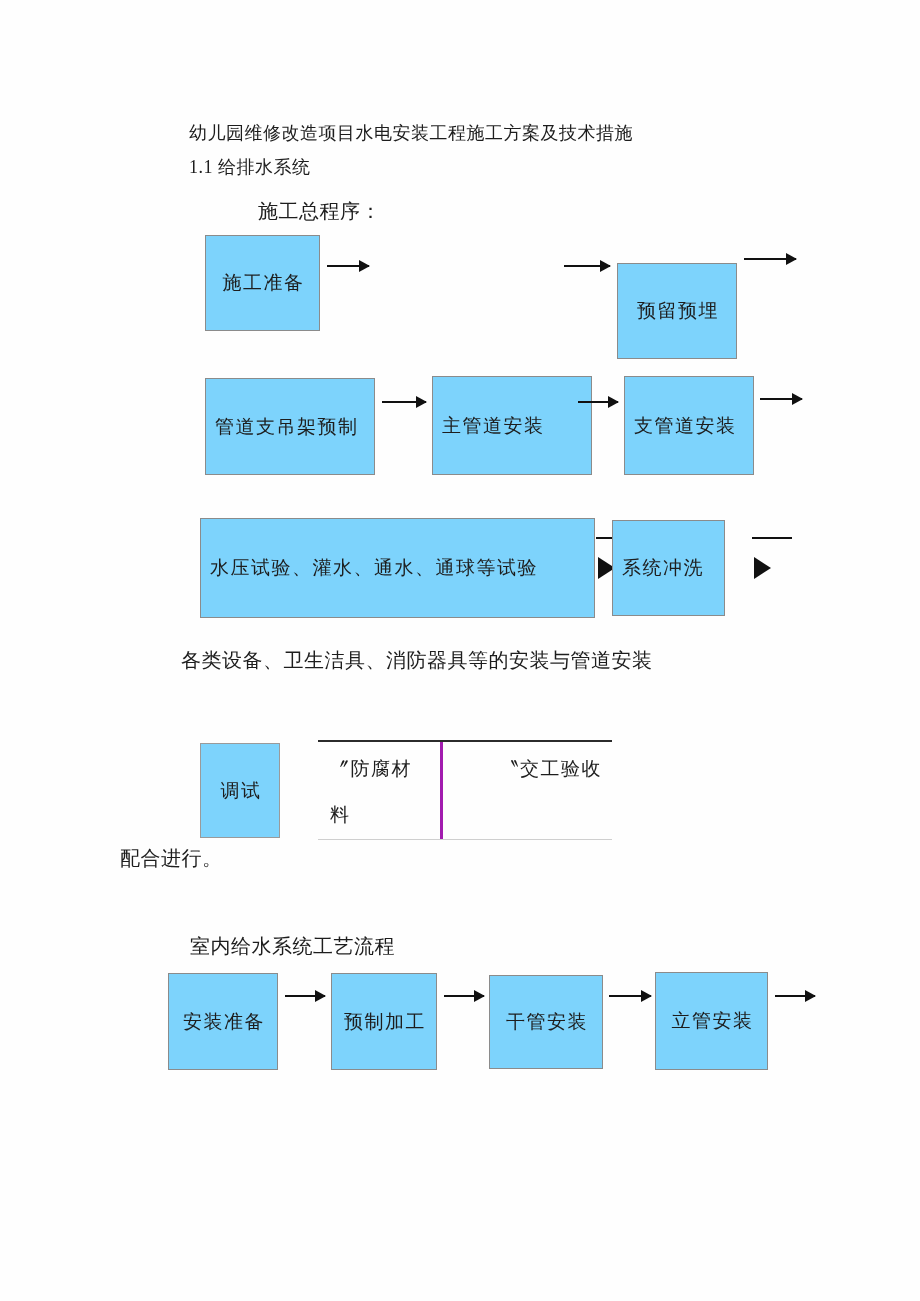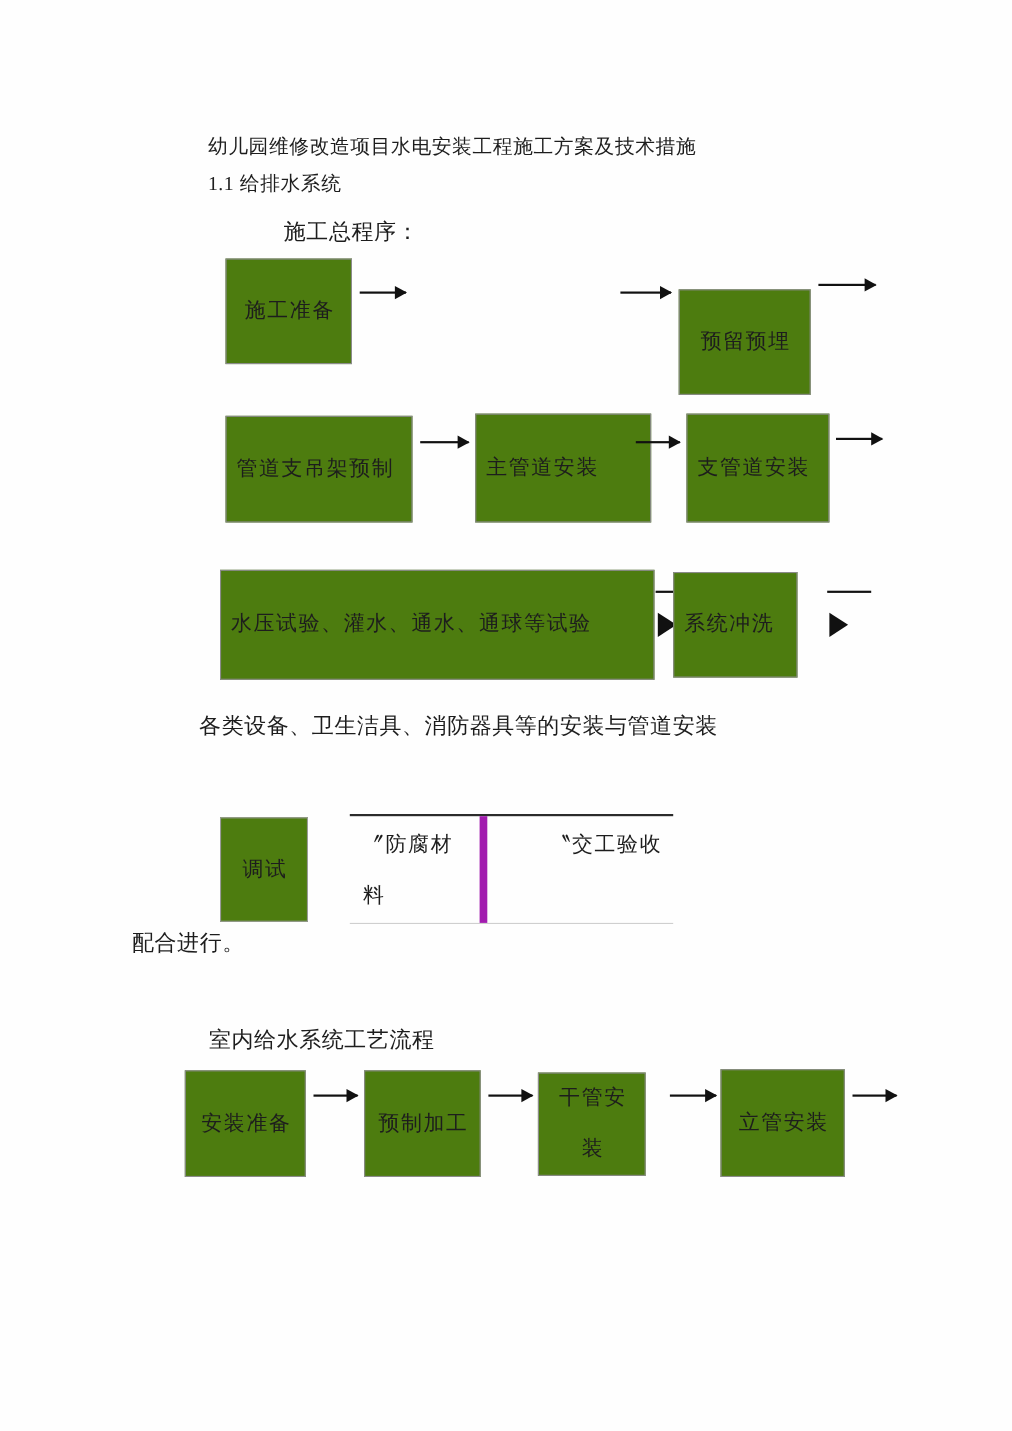--- a/index.html
+++ b/index.html
@@ -36,21 +36,21 @@
   .body-line {
     font-size: 20px;
     line-height: 30px;
   }
 
   
   .fbox {
     position: absolute;
     box-sizing: border-box;
     border: 1px solid #8b8b8b;
-    background: #4d7c0f;
+    background: #7dd3fc;
     display: flex;
     align-items: center;
     justify-content: flex-start;
     padding: 6px 7px 6px 9px;
   }
   .fbox .lbl {
     font-size: 19px;
     line-height: 46px;
     color: #1d1d1d;
     letter-spacing: 1.5px;
@@ -114,21 +114,21 @@
     box-sizing: border-box;
     font-size: 19px;
     line-height: 46px;
     letter-spacing: 1.5px;
     color: #1d1d1d;
     padding: 4px 10px 4px 12px;
     word-break: break-all;
   }
   .tbl .cell.c1 {
     width: 125px;
-    border-right: 7px solid #a21caf;
+    border-right: 3px solid #a21caf;
     text-align: left;
   }
   .tbl .cell.c2 {
     width: 169px;
     text-align: right;
   }
 </style>
 </head>
 <body>
 
@@ -211,21 +211,21 @@
   </div>
 
   <div class="arrow" style="left:285px; top:995px; width:40px;"></div>
 
   <div class="fbox center" style="left:331px; top:973px; width:106px; height:97px;">
     <span class="lbl">预制加工</span>
   </div>
 
   <div class="arrow" style="left:444px; top:995px; width:40px;"></div>
 
-  <div class="fbox center" style="left:489px; top:975px; width:98px; height:94px;">
+  <div class="fbox center" style="left:489px; top:975px; width:114px; height:94px;">
     <span class="lbl">干管安装</span>
   </div>
 
   <div class="arrow" style="left:609px; top:995px; width:42px;"></div>
 
   <div class="fbox center" style="left:655px; top:972px; width:113px; height:98px;">
     <span class="lbl">立管安装</span>
   </div>
 
   <div class="arrow" style="left:775px; top:995px; width:40px;"></div>

